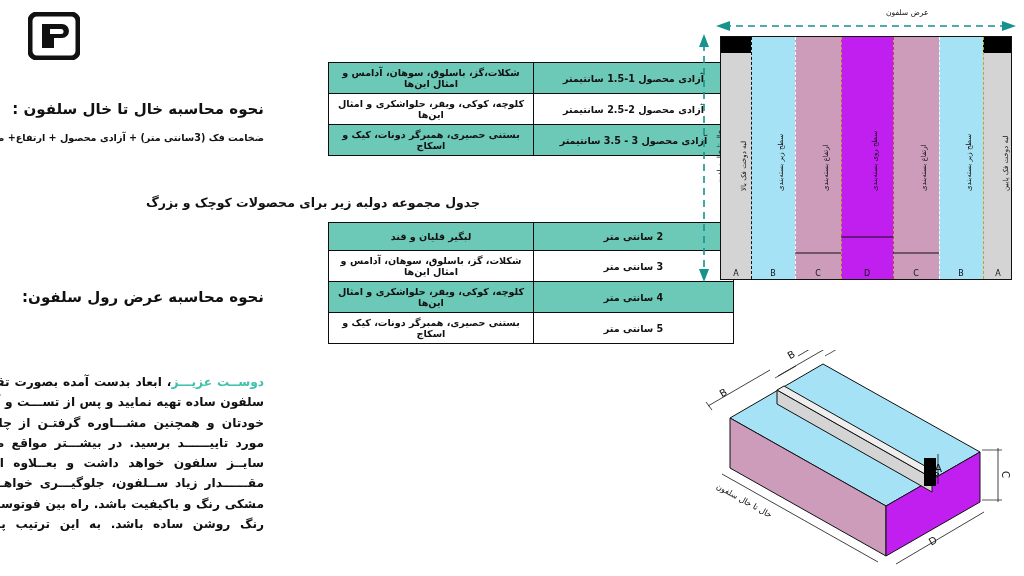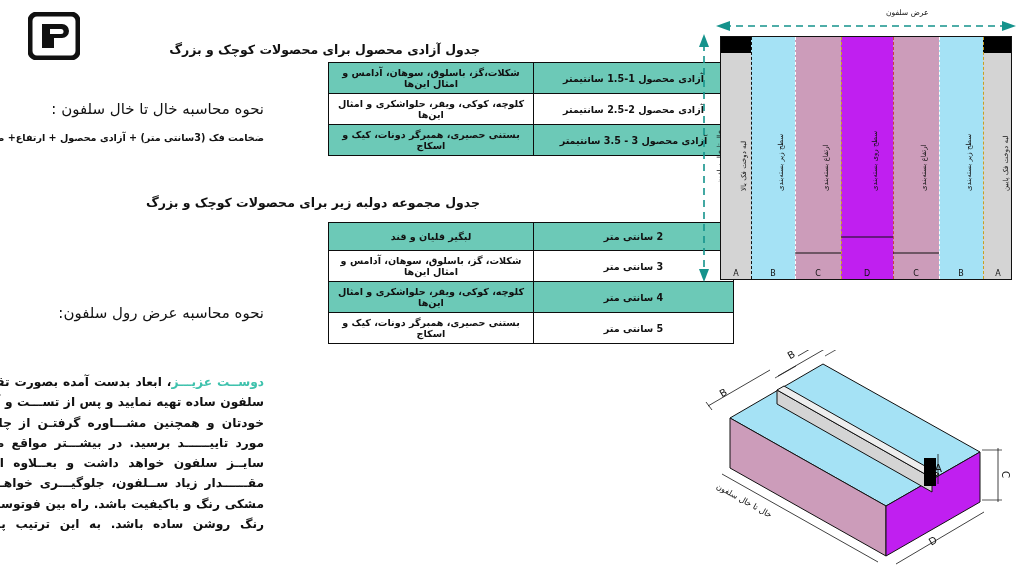--- a/index.html
+++ b/index.html
@@ -38,25 +38,25 @@
   table.ptable td.val{text-align:center;}
   .r-teal td{background:#6cc9b7;}
   .r-white td{background:#ffffff;}
 
   #table1{right:290px;top:62px;width:200px;}
   #table1 col.c-name{width:205px;}
   #table2{right:290px;top:222px;width:200px;}
 
   
   .lh{position:absolute;direction:rtl;text-align:right;white-space:nowrap;color:#111;}
-  .lh-main{font-size:15px;font-weight:normal;}
+  .lh-main{font-size:15px;font-weight:bold;}
   .lh-sub{font-size:9.6px;font-weight:bold;}
   #h1{right:760px;top:100px;}
   #f1{right:760px;top:132px;}
-  #h2{right:760px;top:288px;margin-top:16px;}
+  #h2{right:760px;top:288px;}
   #f2{right:760px;top:313px;}
 
   
   .para{position:absolute;right:760px;top:372px;width:545px;
     direction:rtl;text-align:justify;text-align-last:justify;
     font-size:12.2px;line-height:20.3px;color:#111;font-weight:bold;}
   .para .hl{color:#3fc2ad;}
 
   
   #diagram-top{position:absolute;left:690px;top:6px;width:330px;height:300px;}
@@ -78,21 +78,20 @@
   <div class="logo-wrap">
     <div class="logo-mark">
       <svg width="52" height="48" viewBox="0 0 52 48">
         <rect x="2" y="2" width="48" height="44" rx="7" fill="none" stroke="#111" stroke-width="5"></rect>
         <path d="M14 12 h20 a7 7 0 0 1 0 14 h-8 v10 h-12 z" fill="#111"></path>
         <path d="M22 17 h11 a2.5 2.5 0 0 1 0 5 h-11 z" fill="#fff"></path>
       </svg>
     </div>
   </div>
 
-  <div class="tbl-title" id="t1-title">جدول آزادی محصول برای محصولات کوچک و بزرگ</div>
   <table class="ptable" id="table1">
     <colgroup>
         <col class="c-val" style="width:200px">
         <col class="c-name" style="width:205px">
       </colgroup>
     <tbody id="table1-body">
         <tr class="r-teal">
           <td class="val">آزادی محصول 1-1.5 سانتیمتر</td>
           <td class="name">شکلات،گز، باسلوق، سوهان، آدامس و امثال این‌ها</td>
         </tr>

